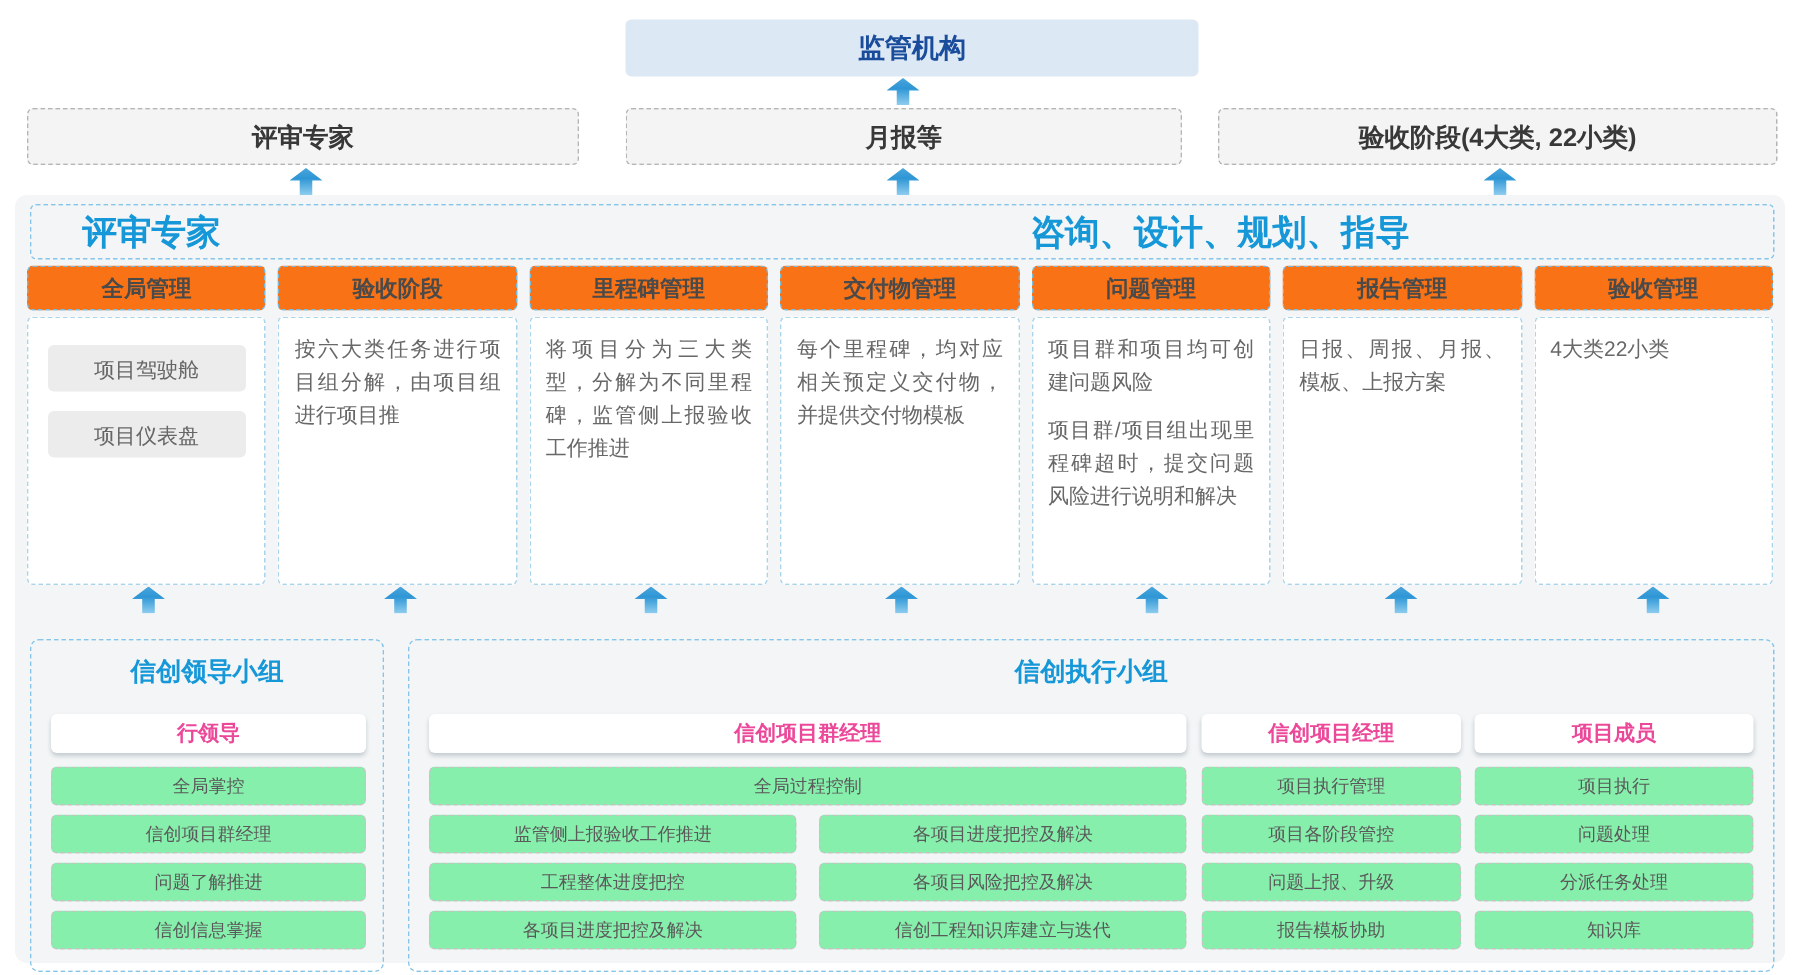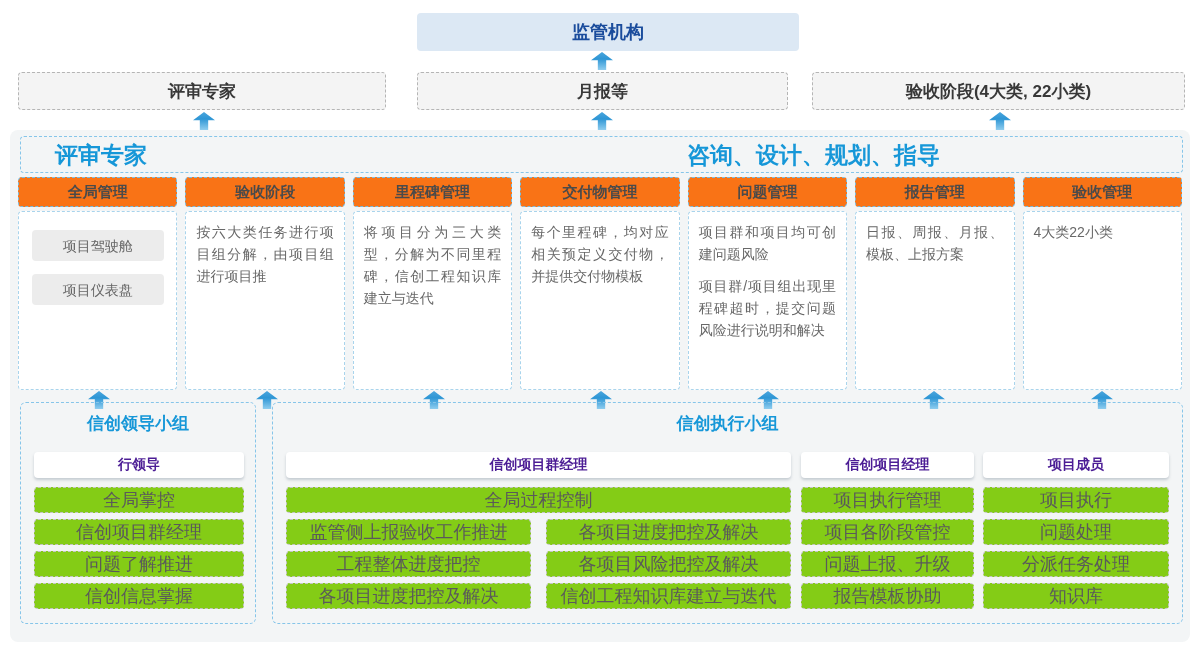--- a/index.html
+++ b/index.html
@@ -76,41 +76,41 @@
   .col-body.pills { padding-top: 18px; text-align: center; }
   .gray-pill {
     width: 132px; height: 31px; margin: 0 auto 13px;
     background: #ececec; border-radius: 4px;
     display: flex; align-items: center; justify-content: center;
     font-size: 14px; color: #666666;
   }
 
   
   .group-box {
-    position: absolute; top: 272px; height: 222px;
+    position: absolute; top: 296px; height: 222px;
     border: 1px dashed #86c5e9; border-radius: 6px; padding-left: 25px;
   }
   #leader-box { left: 10px;  width: 236px; }
   #exec-box   { left: 262px; width: 911px; }
   .group-title {
     position: absolute; top: 9px; left: 0; width: 100%;
     text-align: center; font-size: 17px; font-weight: 700; color: #1697d8;
   }
   .role-pill {
     position: absolute; top: 49px; height: 26px;
     background: #ffffff; border-radius: 4px;
     box-shadow: 0 2px 3px rgba(110,125,140,0.35);
     display: flex; align-items: center; justify-content: center;
-    font-size: 14px; font-weight: 700; color: #4c1d95; white-space: nowrap;
+    font-size: 14px; font-weight: 700; color: #ec4899; white-space: nowrap;
   }
   .duty {
     position: absolute; height: 26px;
-    background: #84cc16; border: 1px dashed #c4c4c4; border-radius: 4px;
-    display: flex; align-items: center; justify-content: center;
-    font-size: 18px; color: #5a5a5a; white-space: nowrap;
+    background: #86efac; border: 1px dashed #c4c4c4; border-radius: 4px;
+    display: flex; align-items: center; justify-content: center;
+    font-size: 12px; color: #5a5a5a; white-space: nowrap;
   }
   .r1 { top: 84px; } .r2 { top: 116px; } .r3 { top: 148px; } .r4 { top: 180px; }
 </style>
 </head>
 <body>
 
 <div class="abs regulator">监管机构</div>
 <div class="up-arrow" style="left:591px; top:52px;"></div>
 
 <div class="abs stage-box" id="box-report-plan">评审专家</div>
@@ -138,21 +138,21 @@
     </div>
     <div class="col">
       <div class="col-header">验收阶段</div>
       <div class="col-body">
           <p>按六大类任务进行项目组分解，由项目组进行项目推</p>
         </div>
     </div>
     <div class="col">
       <div class="col-header">里程碑管理</div>
       <div class="col-body">
-          <p>将项目分为三大类型，分解为不同里程碑，信创工程知识库建立与迭代</p>
+          <p>将项目分为三大类型，分解为不同里程碑，监管侧上报验收工作推进</p>
         </div>
     </div>
     <div class="col">
       <div class="col-header">交付物管理</div>
       <div class="col-body">
           <p>每个里程碑，均对应相关预定义交付物，并提供交付物模板</p>
         </div>
     </div>
     <div class="col">
       <div class="col-header">问题管理</div>

